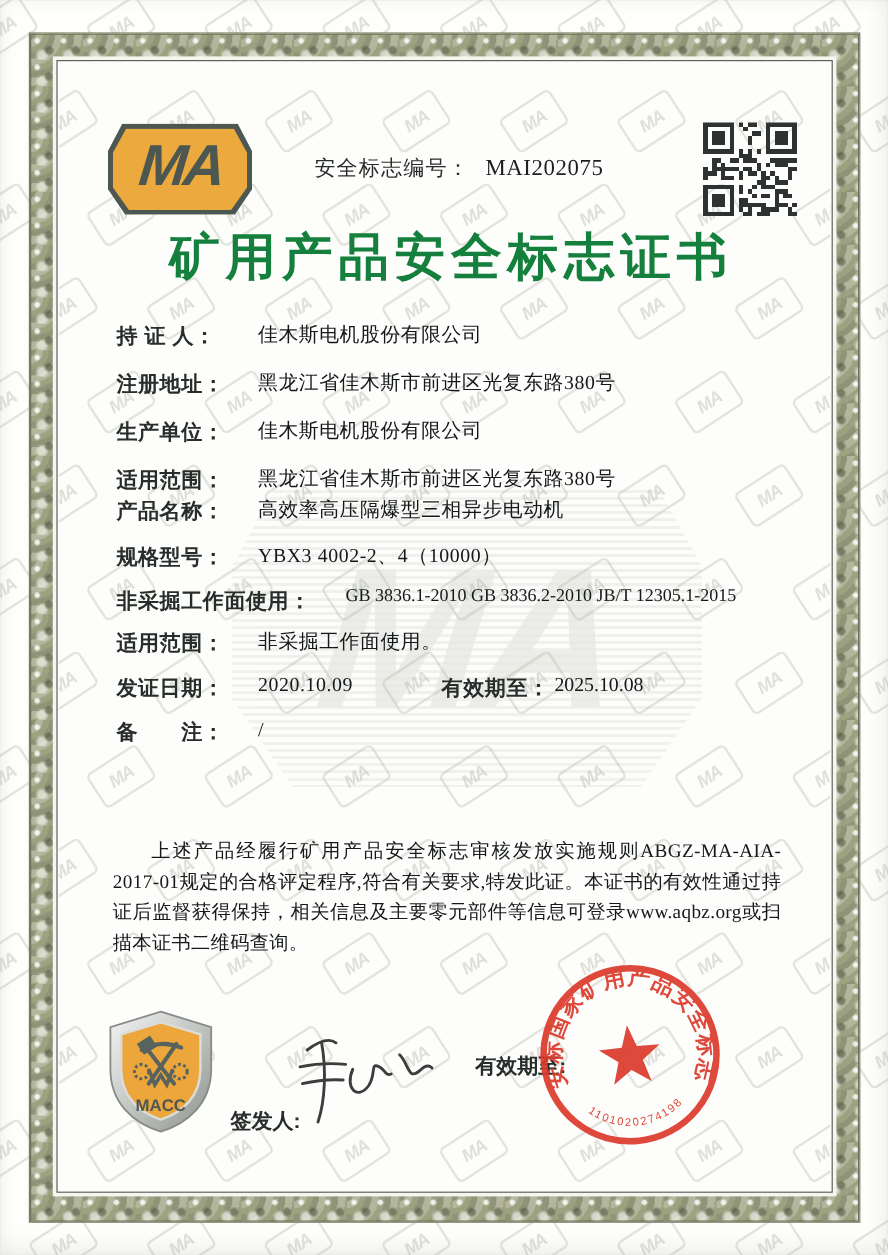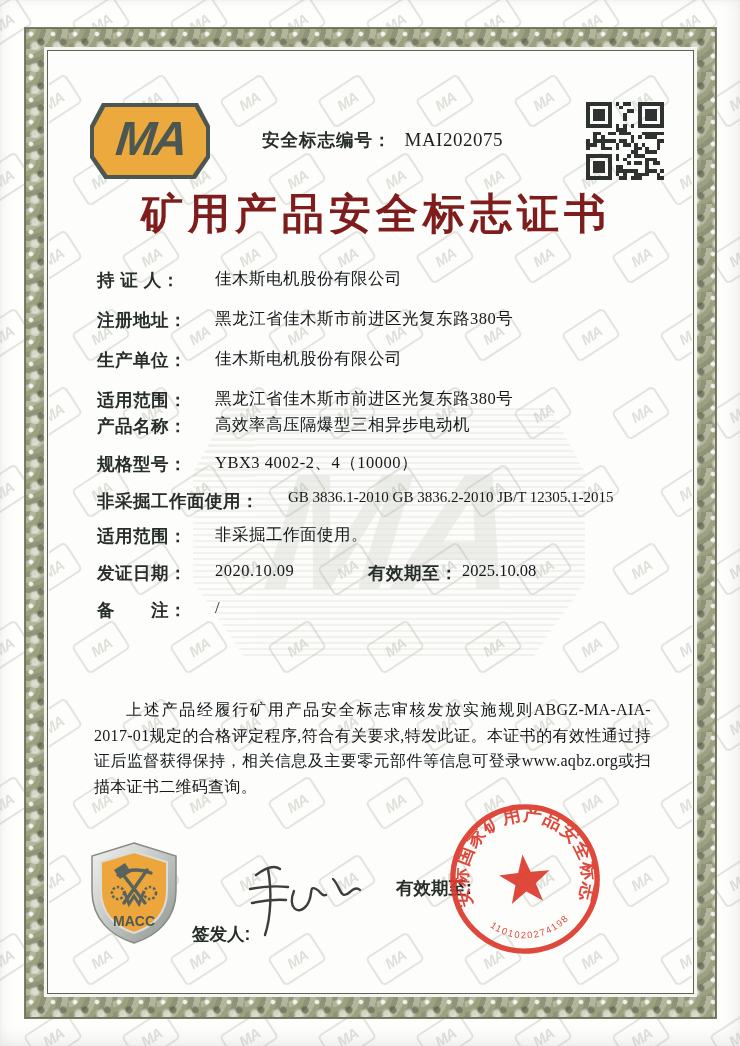--- a/index.html
+++ b/index.html
@@ -53,28 +53,28 @@
   .ma-badge .ma-inner{
     position:absolute;inset:4px;
     clip-path:polygon(10% 0,90% 0,100% 30%,100% 72%,88% 100%,12% 100%,0 72%,0 30%);
     background:#eba93e;display:flex;align-items:center;justify-content:center;
   }
   .ma-badge .ma-letters{
     font:italic 900 48px "Liberation Sans",sans-serif;color:#4d5751;
     transform:skewX(-6deg);letter-spacing:-3px;line-height:1;padding-bottom:4px;
   }
   .cert-no{position:absolute;left:262px;top:128px;display:flex;align-items:baseline;gap:13px;}
-  .cert-no .lab{font-weight:bold;font-size:17.5px;color:#272d2a;letter-spacing:1px;}
+  .cert-no .lab{font-weight:normal;font-size:17.5px;color:#272d2a;letter-spacing:1px;}
   .cert-no .val{font-family:"Liberation Serif",serif;font-size:19px;color:#1c211f;letter-spacing:.5px;}
   .qr{position:absolute;left:585px;top:102px;width:80px;height:78px;}
   .qr svg{width:100%;height:100%;}
   .doc-title{
     position:absolute;left:12px;right:0;top:186px;text-align:center;
     font-family:"Liberation Serif",serif;font-weight:800;font-size:42px;
-    color:#7f1d1d;letter-spacing:5px;
+    color:#15803d;letter-spacing:5px;
   }
   
   .row{position:absolute;left:0;right:0;height:24px;}
   .flabel{position:absolute;left:97px;font-weight:bold;font-size:17.5px;color:#272d2a;letter-spacing:.5px;white-space:pre;}
   .fvalue{position:absolute;left:215px;font-family:"Liberation Serif",serif;font-size:16.5px;color:#14181a;letter-spacing:.5px;white-space:pre;}
   .flabel2{position:absolute;left:368px;font-weight:bold;font-size:17.5px;color:#272d2a;letter-spacing:.5px;}
   .fvalue2{position:absolute;left:462px;font-family:"Liberation Serif",serif;font-size:16.5px;color:#14181a;}
   .r0{top:268px}.r1{top:308px}.r2{top:348px}.r3{top:388px}.r4{top:414px}
   .r5{top:452px}.r6{top:489px}.r7{top:524px}.r8{top:561px}.r9{top:598px}
   .r6 .fvalue{left:288px;font-size:15px;letter-spacing:0;}

